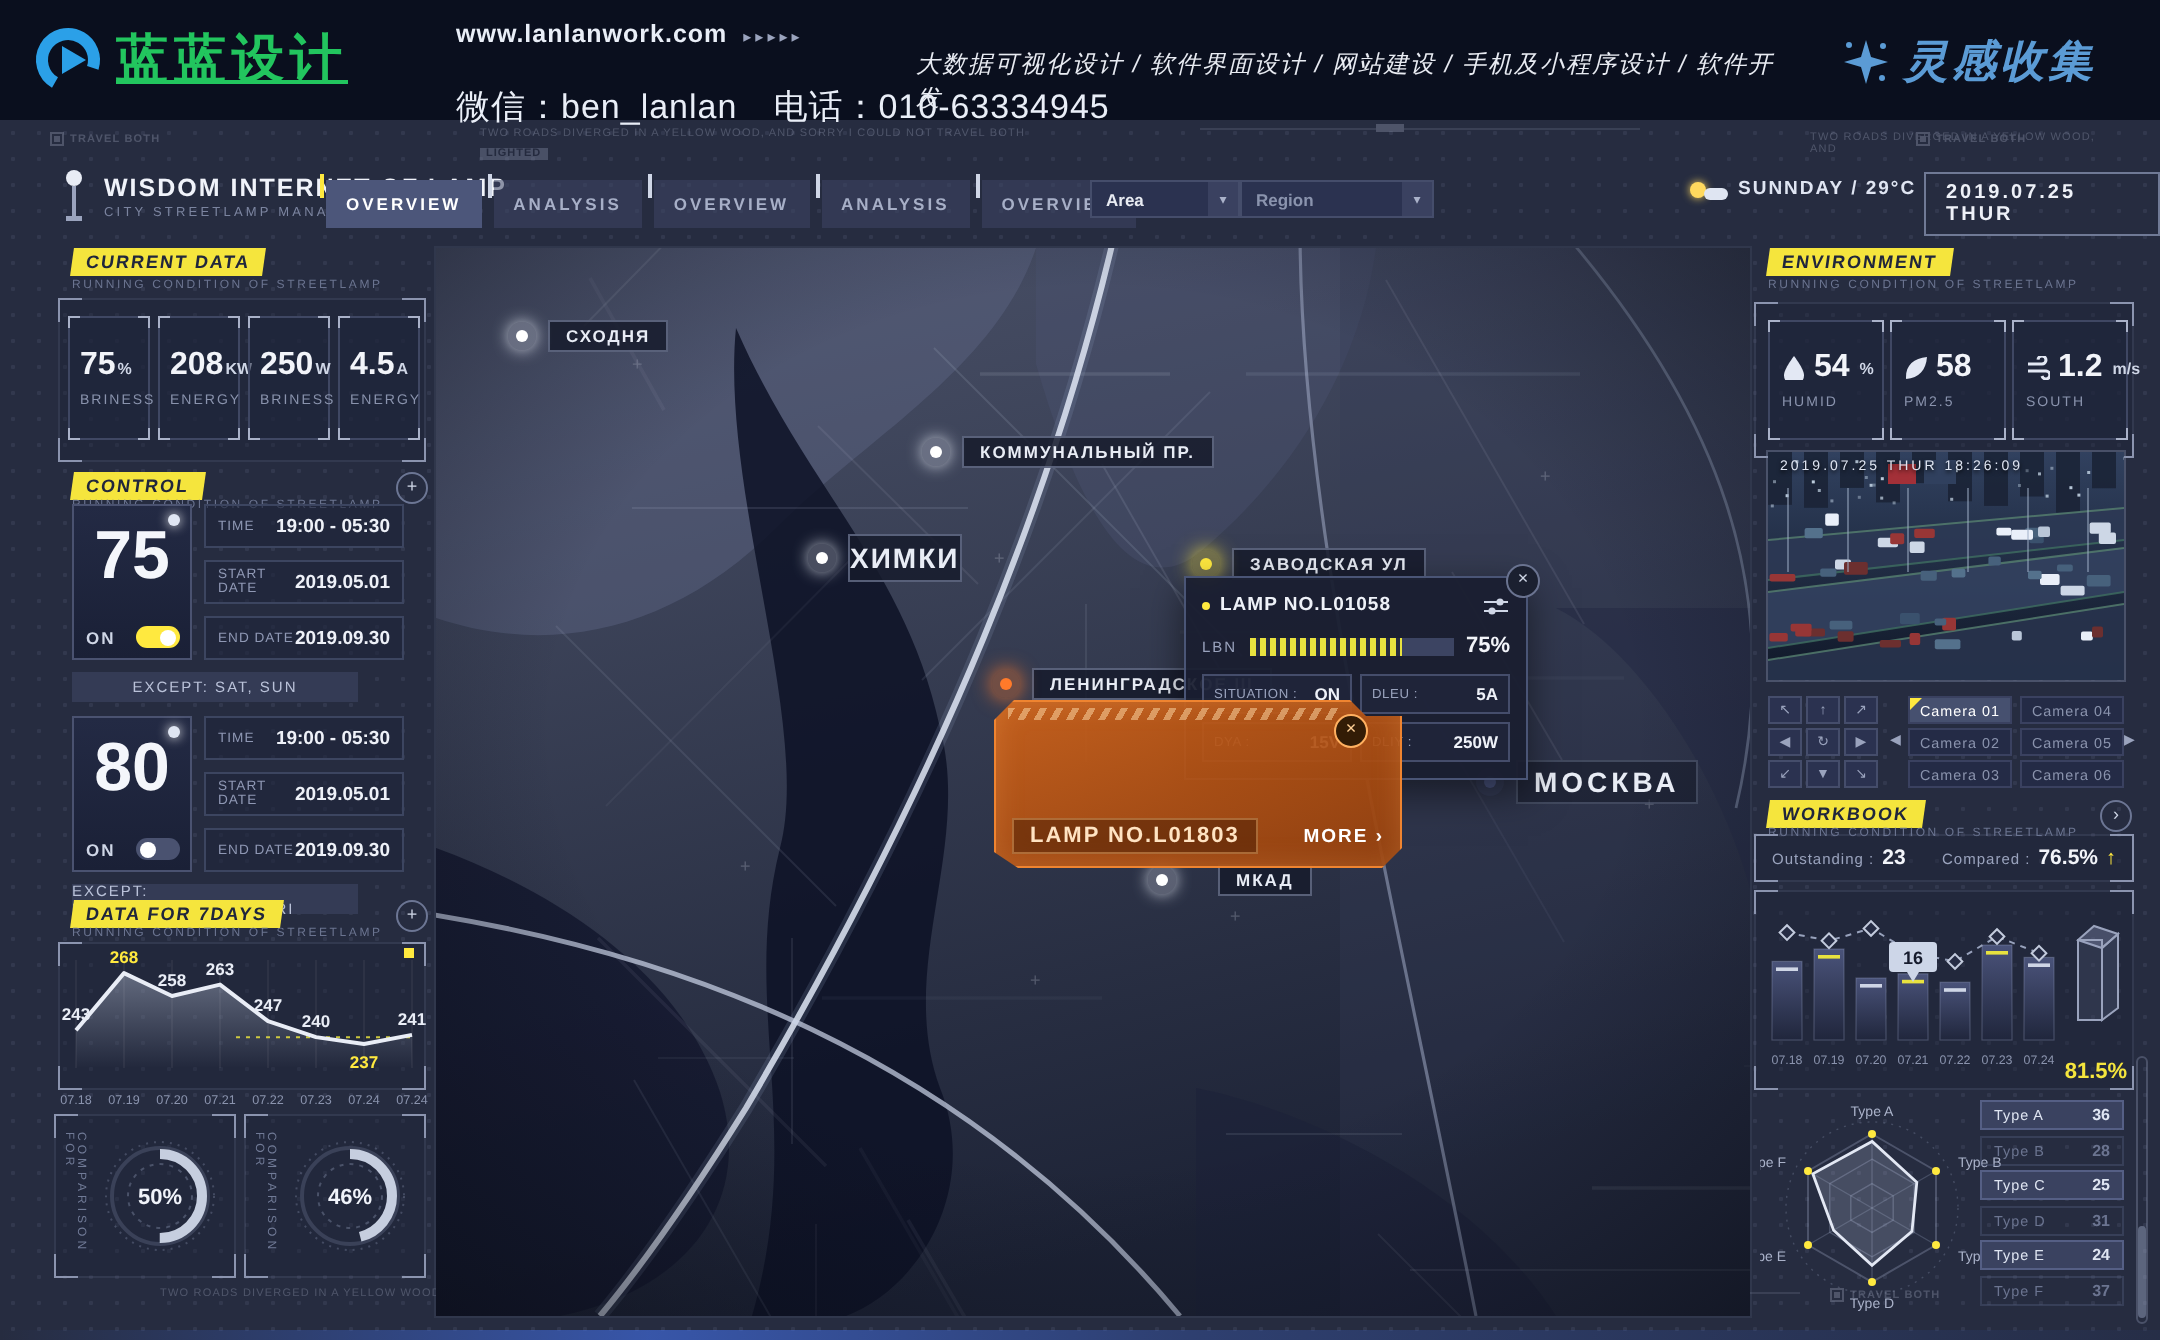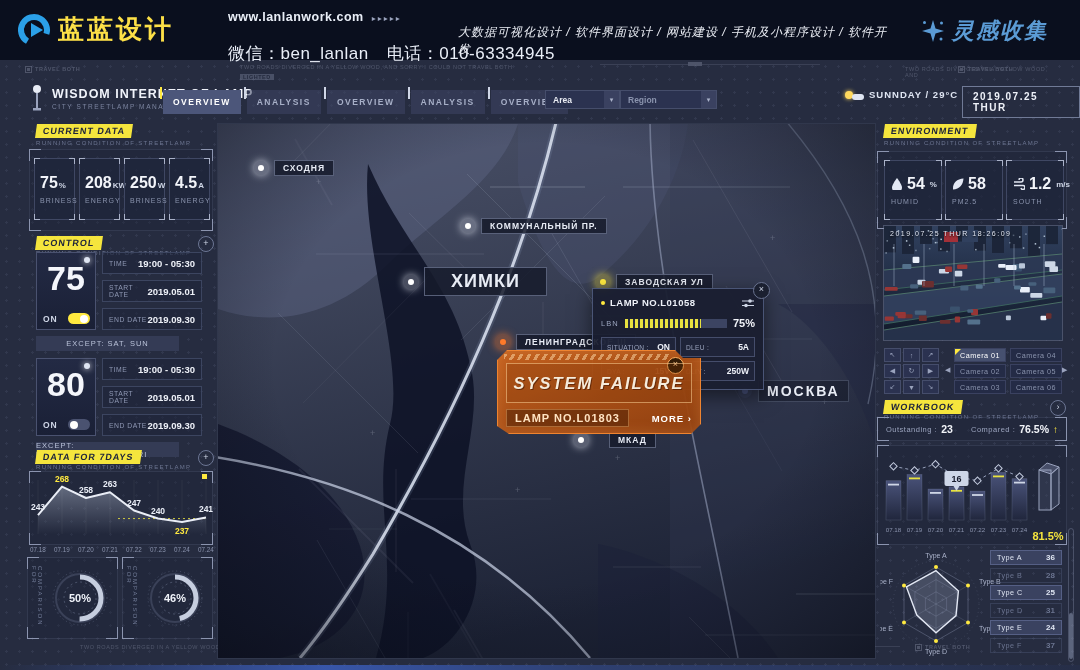--- a/index.html
+++ b/index.html
@@ -1,21 +1,21 @@
 <!DOCTYPE html>
 <html><head>
 <meta charset="utf-8">
 <style>
   html,body{margin:0;padding:0;background:#000;}
   .page{position:relative;width:1080px;height:670px;overflow:hidden;
         font-family:"Liberation Sans","DejaVu Sans",sans-serif;background:#262c40;}
   
   .sitehead{position:absolute;left:0;top:0;width:1080px;height:60px;background:#0a0f1e;z-index:20;}
   .logoicon{position:absolute;left:16px;top:12px;}
-  .brand{position:absolute;left:58px;top:12px;font-size:26px;font-weight:700;color:#fde047;letter-spacing:3px;}
+  .brand{position:absolute;left:58px;top:12px;font-size:26px;font-weight:700;color:#22c55e;letter-spacing:3px;text-decoration:underline;}
   .urlblock{position:absolute;left:228px;top:10px;color:#e9eef7;}
   .url1{font-size:12.5px;font-weight:700;letter-spacing:.5px;}
   .url1 .arrows{font-size:8px;color:#9aa3bd;letter-spacing:2px;margin-left:8px;}
   .url2{font-size:17px;margin-top:18px;letter-spacing:.5px;}
   .url2 span{margin-right:18px;}
   .services{position:absolute;left:458px;top:24px;width:440px;font-size:12px;font-style:italic;color:#e8ebf2;letter-spacing:1px;}
   .collect{position:absolute;left:920px;top:16px;display:flex;align-items:center;gap:6px;color:#5b9bd5;font-size:22px;font-weight:700;font-style:italic;letter-spacing:2px;}
   
   .dash{position:absolute;left:0;top:60px;width:1080px;height:610px;overflow:hidden;background:#262c40;
         background-image:radial-gradient(rgba(130,140,170,.13) 1px,transparent 1.2px);background-size:13px 13px;}
@@ -95,21 +95,21 @@
   #gauges{position:absolute;left:28px;top:498px;display:flex;gap:6px;}
   .gbox{position:relative;width:89px;height:80px;}
   .vlabel{position:absolute;left:3px;top:8px;writing-mode:vertical-rl;font-size:6px;letter-spacing:2px;color:#707a96;}
   .gsvg{position:absolute;left:20px;top:8px;}
   
   #map-wrap{position:absolute;left:218px;top:64px;width:657px;height:534px;outline:1px solid rgba(110,120,150,.15);}
   #map-svg{position:absolute;left:0;top:0;}
   .mlabel{position:absolute;display:flex;align-items:center;gap:6px;z-index:3;cursor:pointer;}
   .mlabel .box{background:rgba(22,27,43,.85);border:1px solid rgba(130,140,170,.6);color:#e8ecf5;font-weight:700;
                letter-spacing:1px;padding:2px 8px;white-space:nowrap;font-size:8.5px;}
-  .mlabel.lg .box{font-size:18px;padding:3px 26px;}
+  .mlabel.lg .box{font-size:14px;padding:3px 0;}
   .mlabel.xl .box{font-size:14px;background:rgba(18,22,36,.5);border-color:rgba(130,140,170,.35);letter-spacing:2px;}
   .pin{width:14px;height:14px;border-radius:50%;position:relative;flex:0 0 auto;}
   .pin:after{content:"";position:absolute;inset:4px;border-radius:50%;background:#fff;}
   .pin.white{background:rgba(235,240,250,.25);box-shadow:0 0 8px rgba(235,240,250,.8);}
   .pin.yellow{background:rgba(255,233,63,.3);box-shadow:0 0 10px rgba(255,233,63,.9);} .pin.yellow:after{background:#ffe93f;}
   .pin.orange{background:rgba(255,122,42,.3);box-shadow:0 0 10px rgba(255,122,42,.9);} .pin.orange:after{background:#ff7a2a;}
   .pin.dark{background:rgba(60,68,100,.4);} .pin.dark:after{background:#49537e;}
   
   .popup{position:absolute;left:374px;top:164px;width:172px;background:rgba(25,30,48,.94);border:1px solid #4a5576;
          box-shadow:0 6px 18px rgba(0,0,0,.5);z-index:4;padding:8px;box-sizing:border-box;}
@@ -501,23 +501,20 @@
             <div class="prow">
               <span class="pk">DLIY :</span>
               <span class="pv">250W</span>
             </div>
           </div>
       </div>
 
       <div class="alert">
         <div class="astripes"></div>
         <div class="aclose">×</div>
-        <div class="atbox">
-          <span class="atitle">SYSTEM  FAILURE</span>
-        </div>
         <div class="abrow">
           <span class="achip">LAMP NO.L01803</span>
           <span class="amore"><b>MORE</b> <b>›</b></span>
         </div>
       </div>
     <div class="mlabel sm" style="left: 36px; top: 36px; text-align: center;">
           <i class="pin white"></i>
           <span class="box">СХОДНЯ</span>
         </div>
         <div class="mlabel sm" style="left: 243px; top: 94px;">

